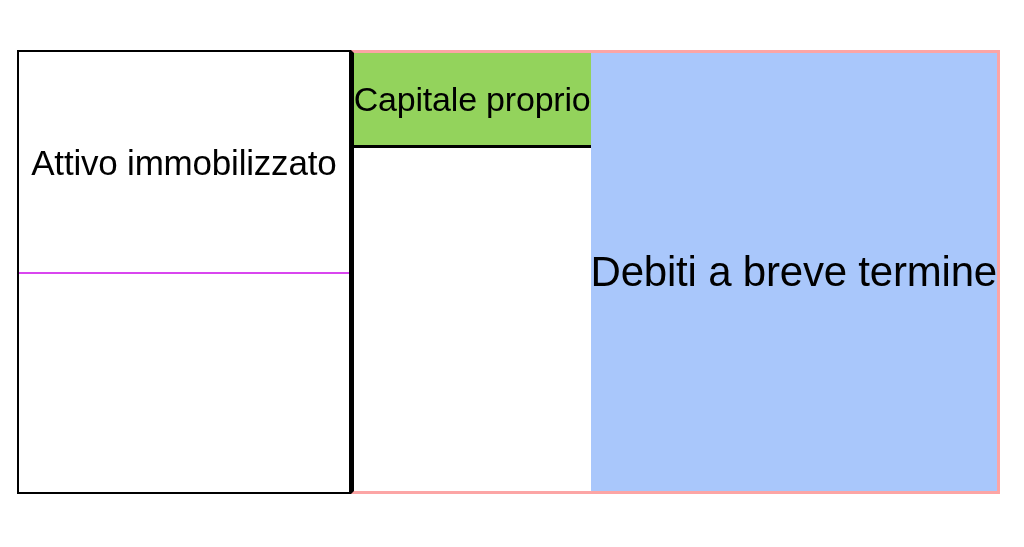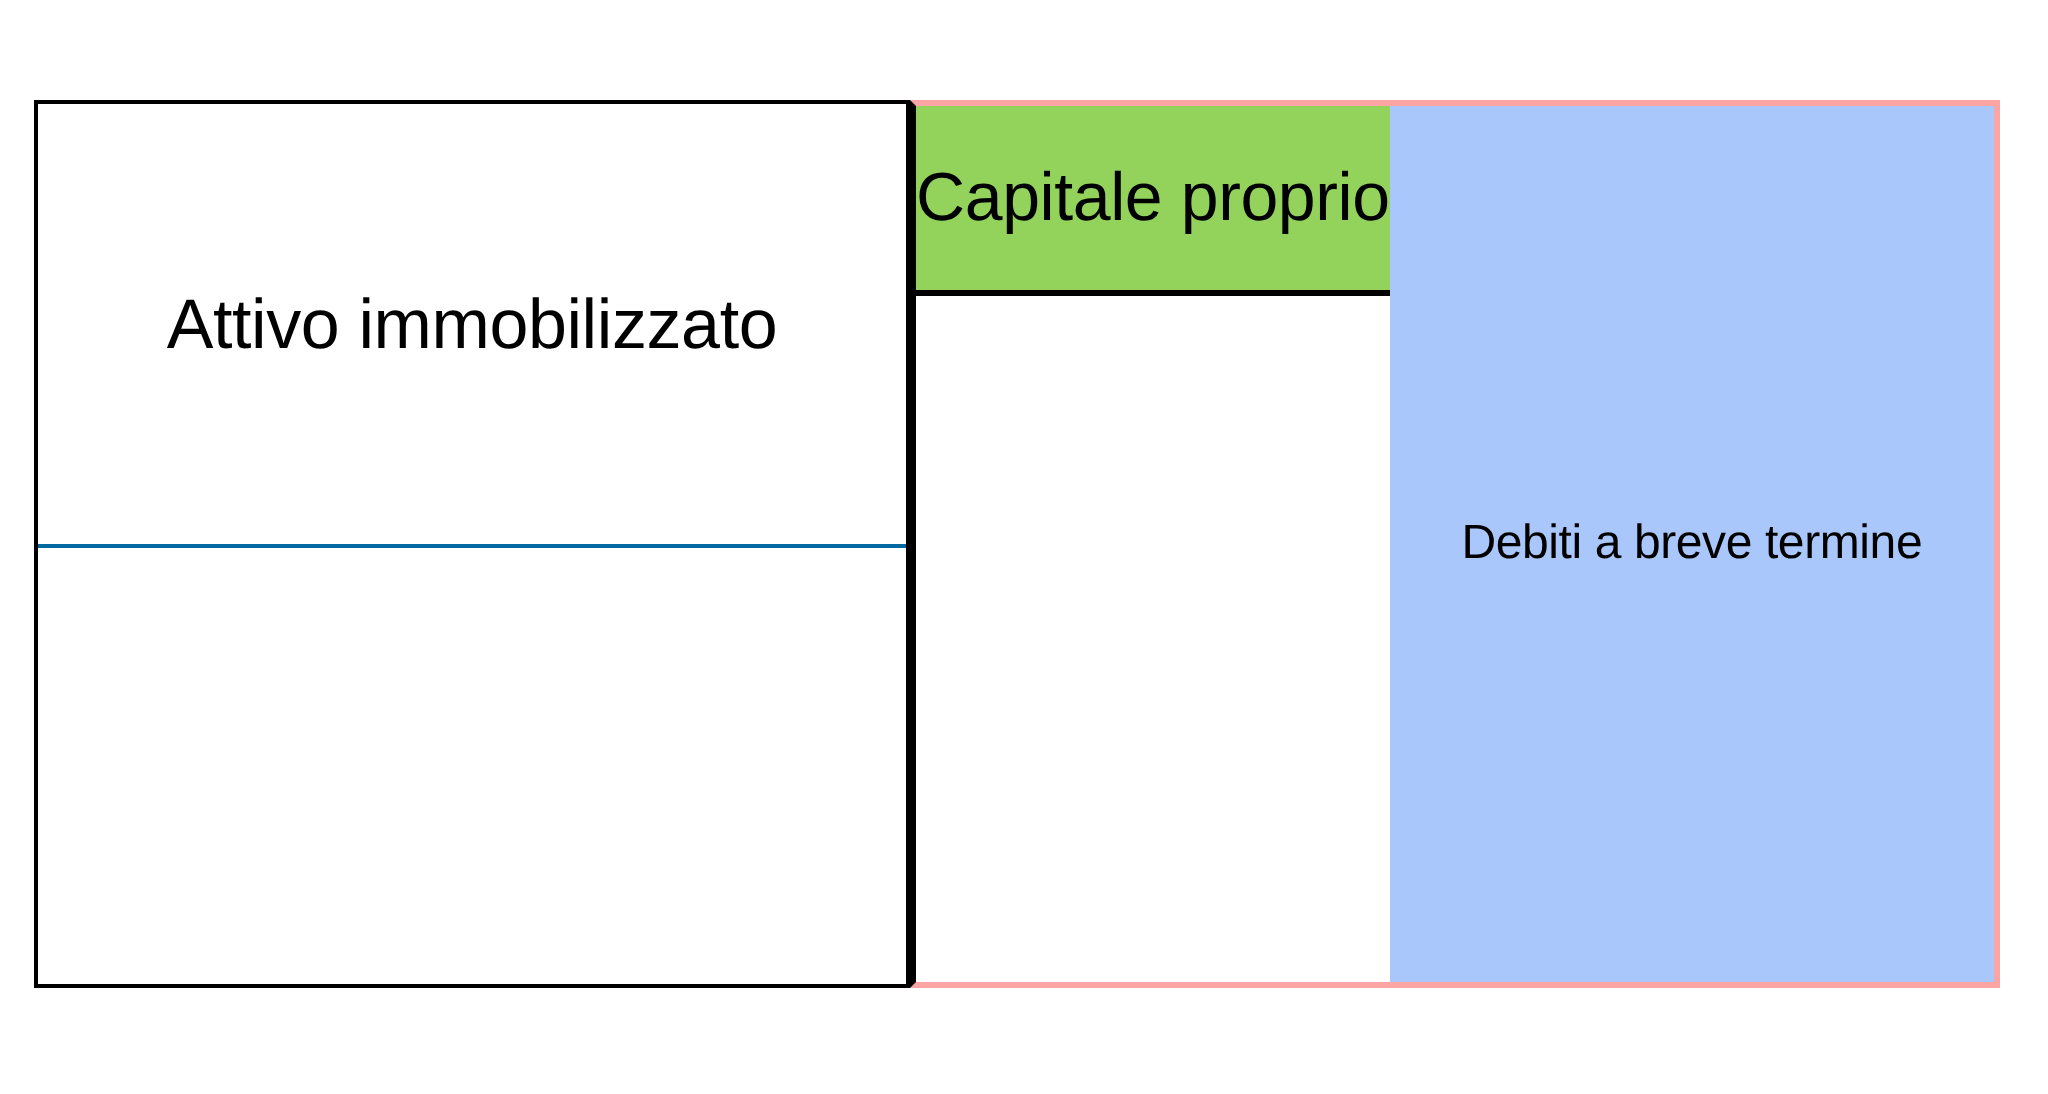--- a/index.html
+++ b/index.html
@@ -40,21 +40,21 @@
   .asset-cell {
     box-sizing: border-box;
     display: flex;
     align-items: center;
     justify-content: center;
     background: #ffffff;
     overflow: hidden;
   }
   .asset-cell.top {
     height: 222px;
-    border-bottom: 2px solid #0369a1;
+    border-bottom: 2px solid #d946ef;
   }
   .asset-cell.bottom {
     flex: 1 1 auto;
   }
   .asset-label {
     font-size: 35px;
     line-height: 1;
     white-space: nowrap;
     letter-spacing: -0.2px;
     color: #000000;
@@ -95,21 +95,21 @@
     flex: 1 1 auto;
   }
   .liability-label {
     line-height: 1;
     white-space: nowrap;
     letter-spacing: -0.2px;
     color: #000000;
   }
   .liability-label.equity-label { font-size: 34px; }
   .liability-label.long-term-label { font-size: 33px; }
-  .liability-label.short-term-label { font-size: 24px; }
+  .liability-label.short-term-label { font-size: 42px; }
 </style>
 </head>
 <body>
 
 <div id="balance-sheet">
 
   <div class="assets-column">
 
     <div class="asset-cell top">
       <span class="asset-label fixed-assets">Attivo immobilizzato</span>

